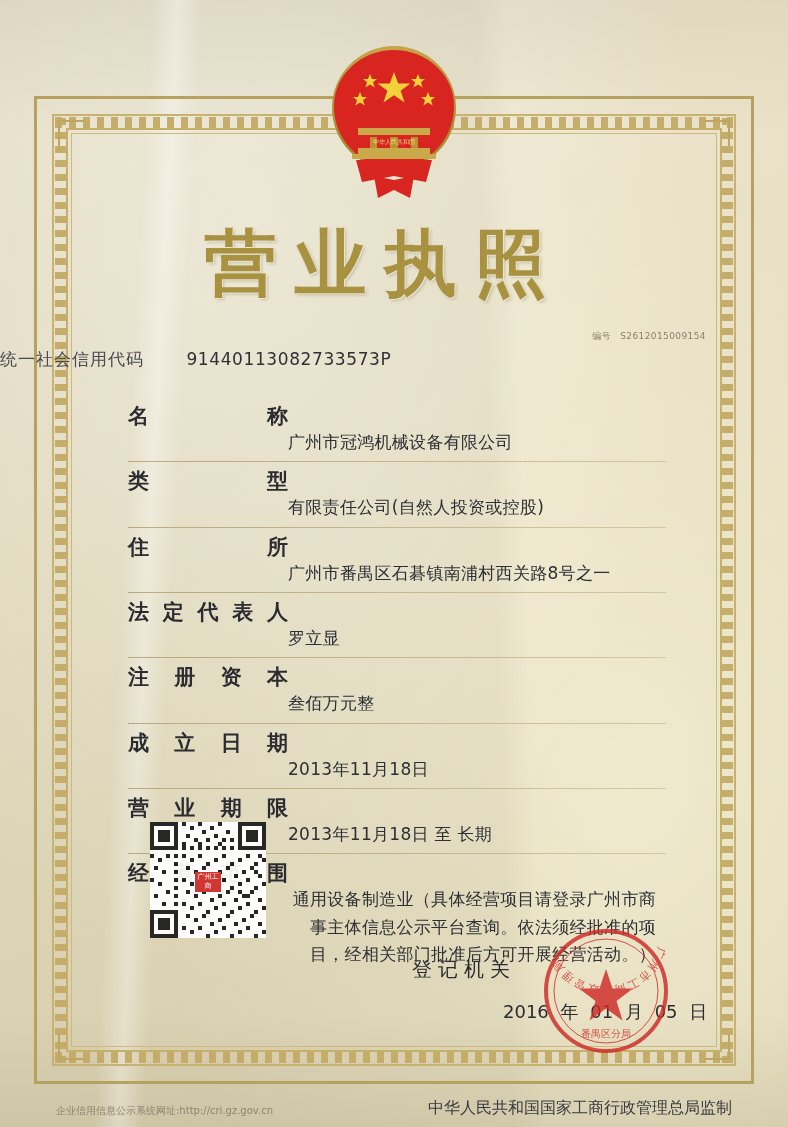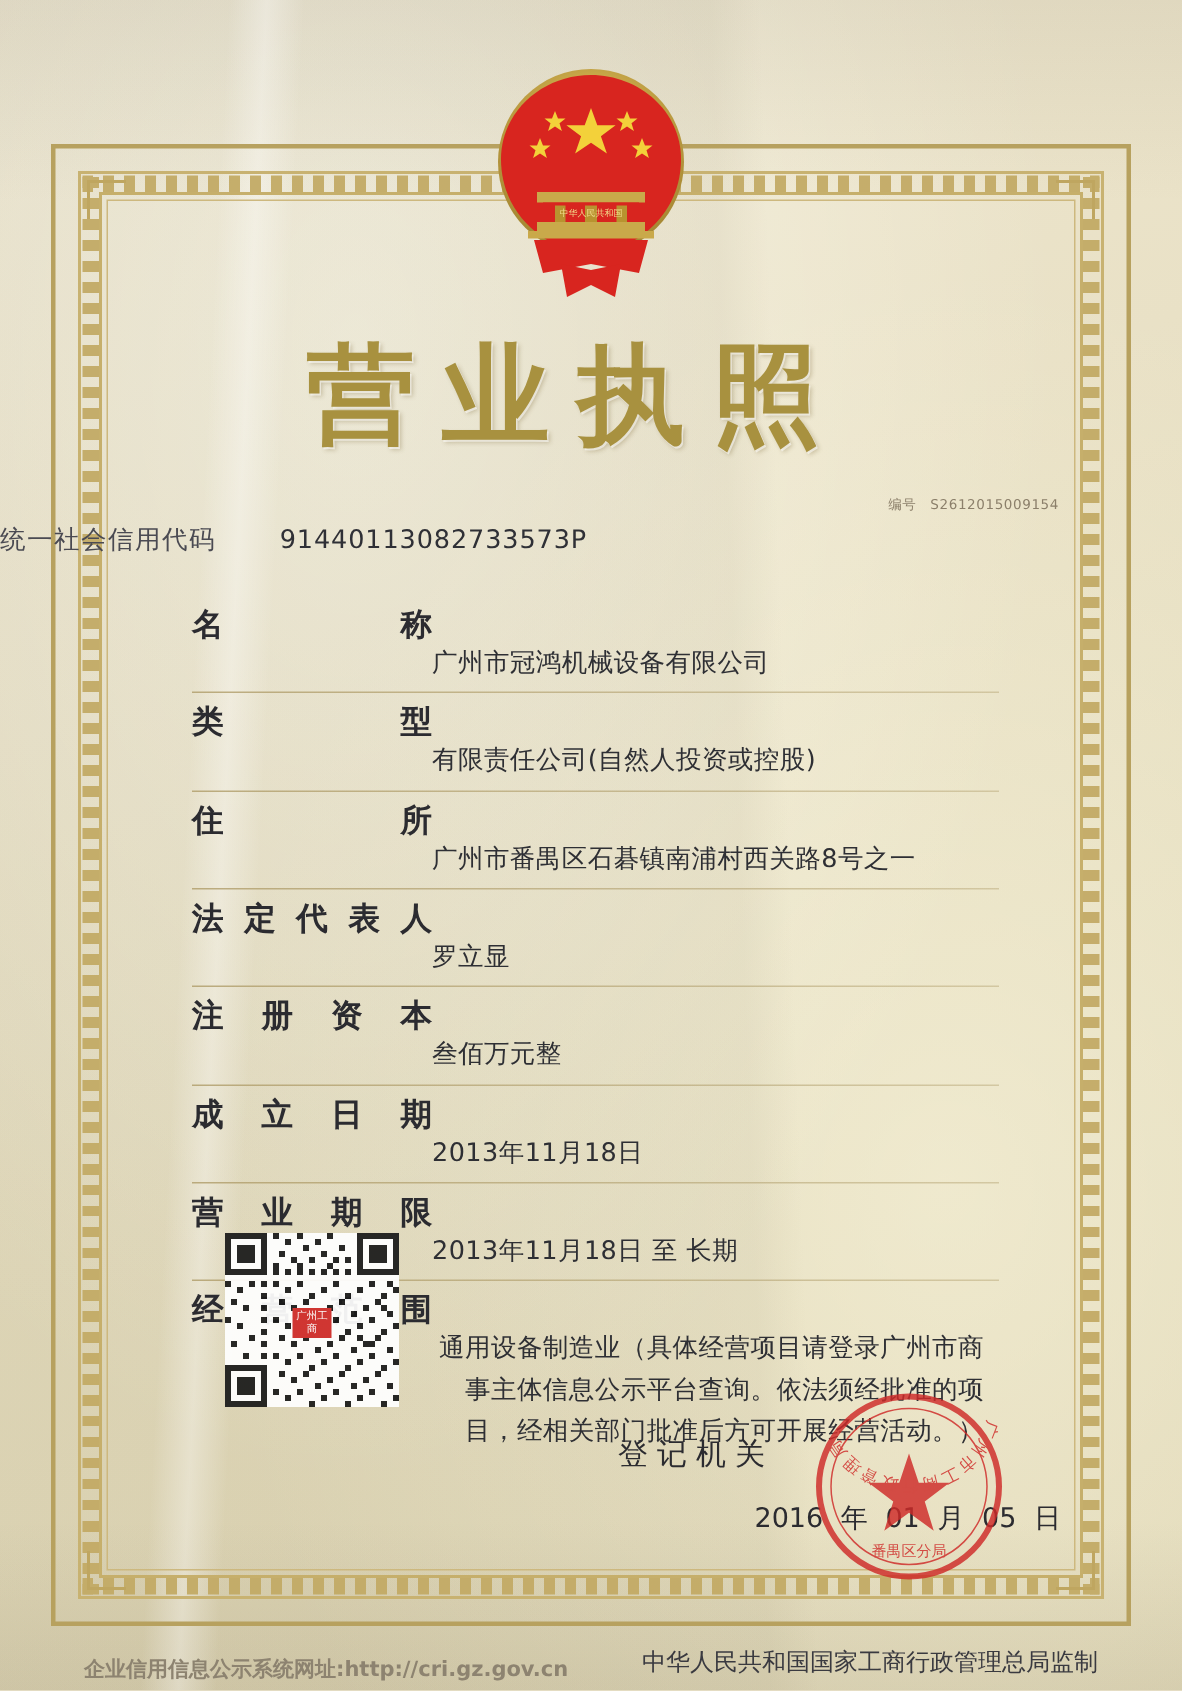--- a/index.html
+++ b/index.html
@@ -269,25 +269,24 @@
     height: 132px;
     opacity: 0.82;
   }
   .seal svg { display: block; }
 
   
   .footer-left {
     position: absolute;
     left: 56px;
     top: 1104px;
-    font-size: 14px;
+    font-size: 10px;
     color: #8d8370;
     font-family: "DejaVu Sans", sans-serif;
     white-space: nowrap;
-    font-weight: bold;
   }
   .footer-right {
     position: absolute;
     right: 56px;
     top: 1098px;
     font-size: 16px;
     color: #3a3a40;
     font-family: "DejaVu Sans", sans-serif;
     white-space: nowrap;
   }

